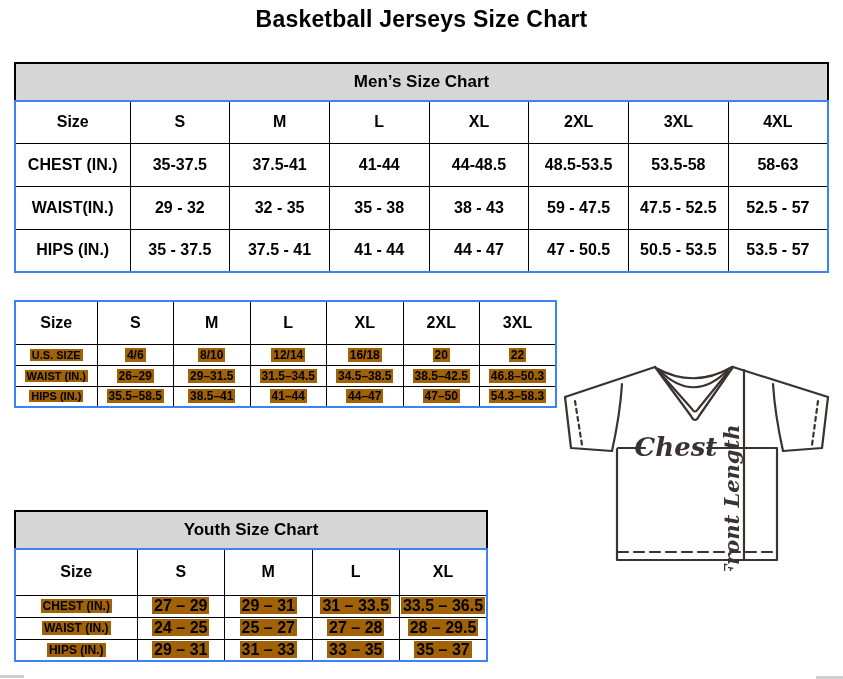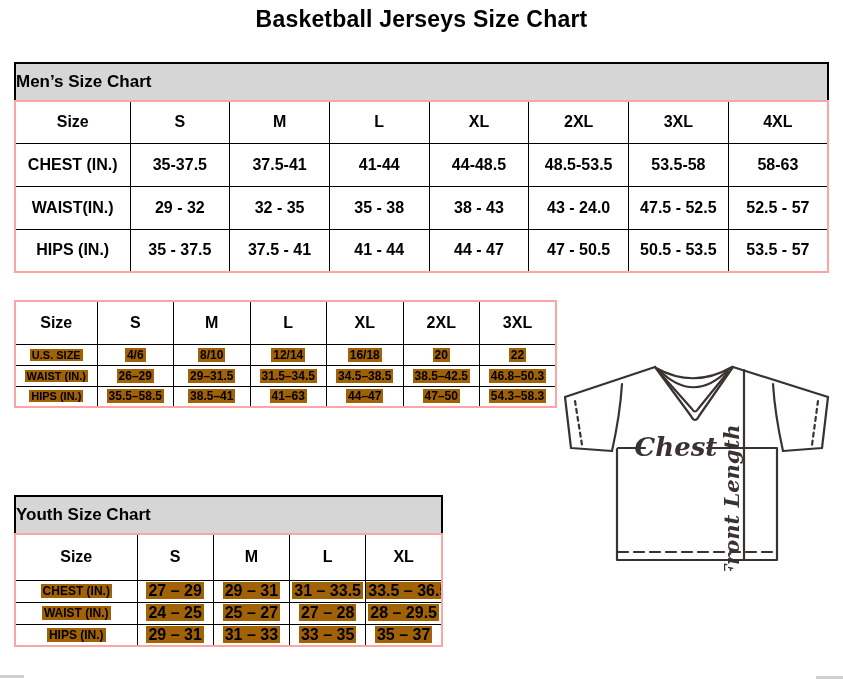--- a/index.html
+++ b/index.html
@@ -14,25 +14,25 @@
   .page-title {
     position:absolute; top:6px; left:0; width:843px;
     text-align:center; font-size:23px; font-weight:bold;
     letter-spacing:0.2px;
   }
   .section { position:absolute; }
   .tbl-title {
     border:2px solid #000; border-bottom:none;
     background:#d6d6d6;
     height:38px; line-height:36px;
-    text-align:left; font-weight:bold; font-size:17px;
+    text-align:center; font-weight:bold; font-size:17px;
   }
   table {
     width:100%; border-collapse:collapse; table-layout:fixed;
-    border:2px solid #fca5a5;
+    border:2px solid #3b82f6;
   }
   th, td {
     border:1px solid #000;
     text-align:center; vertical-align:middle;
     font-weight:bold; overflow:hidden; white-space:nowrap;
   }
   
   .men th { height:42px; font-size:16px; }
   .men td { height:43px; font-size:16px; }
   
@@ -90,21 +90,21 @@
           <td>48.5-53.5</td>
           <td>53.5-58</td>
           <td>58-63</td>
         </tr>
         <tr>
           <td class="row-label">WAIST(IN.)</td>
           <td>29 - 32</td>
           <td>32 - 35</td>
           <td>35 - 38</td>
           <td>38 - 43</td>
-          <td>43 - 24.0</td>
+          <td>59 - 47.5</td>
           <td>47.5 - 52.5</td>
           <td>52.5 - 57</td>
         </tr>
         <tr>
           <td class="row-label">HIPS (IN.)</td>
           <td>35 - 37.5</td>
           <td>37.5 - 41</td>
           <td>41 - 44</td>
           <td>44 - 47</td>
           <td>47 - 50.5</td>
@@ -151,30 +151,30 @@
           <td><span class="hl">29–31.5</span></td>
           <td><span class="hl">31.5–34.5</span></td>
           <td><span class="hl">34.5–38.5</span></td>
           <td><span class="hl">38.5–42.5</span></td>
           <td><span class="hl">46.8–50.3</span></td>
         </tr>
         <tr>
           <td class="row-label"><span class="hl">HIPS (IN.)</span></td>
           <td><span class="hl">35.5–58.5</span></td>
           <td><span class="hl">38.5–41</span></td>
-          <td><span class="hl">41–63</span></td>
+          <td><span class="hl">41–44</span></td>
           <td><span class="hl">44–47</span></td>
           <td><span class="hl">47–50</span></td>
           <td><span class="hl">54.3–58.3</span></td>
         </tr>
       </tbody>
     </table>
 </div>
 
-<div class="section" style="left:14px; top:495px; width:429px;">
+<div class="section" style="left:14px; top:510px; width:474px;">
   <div class="tbl-title">Youth Size Chart</div>
   <table class="youth">
       <colgroup>
         <col style="width: 122px;">
         <col>
         <col>
         <col>
         <col>
       </colgroup>
       <tbody>

